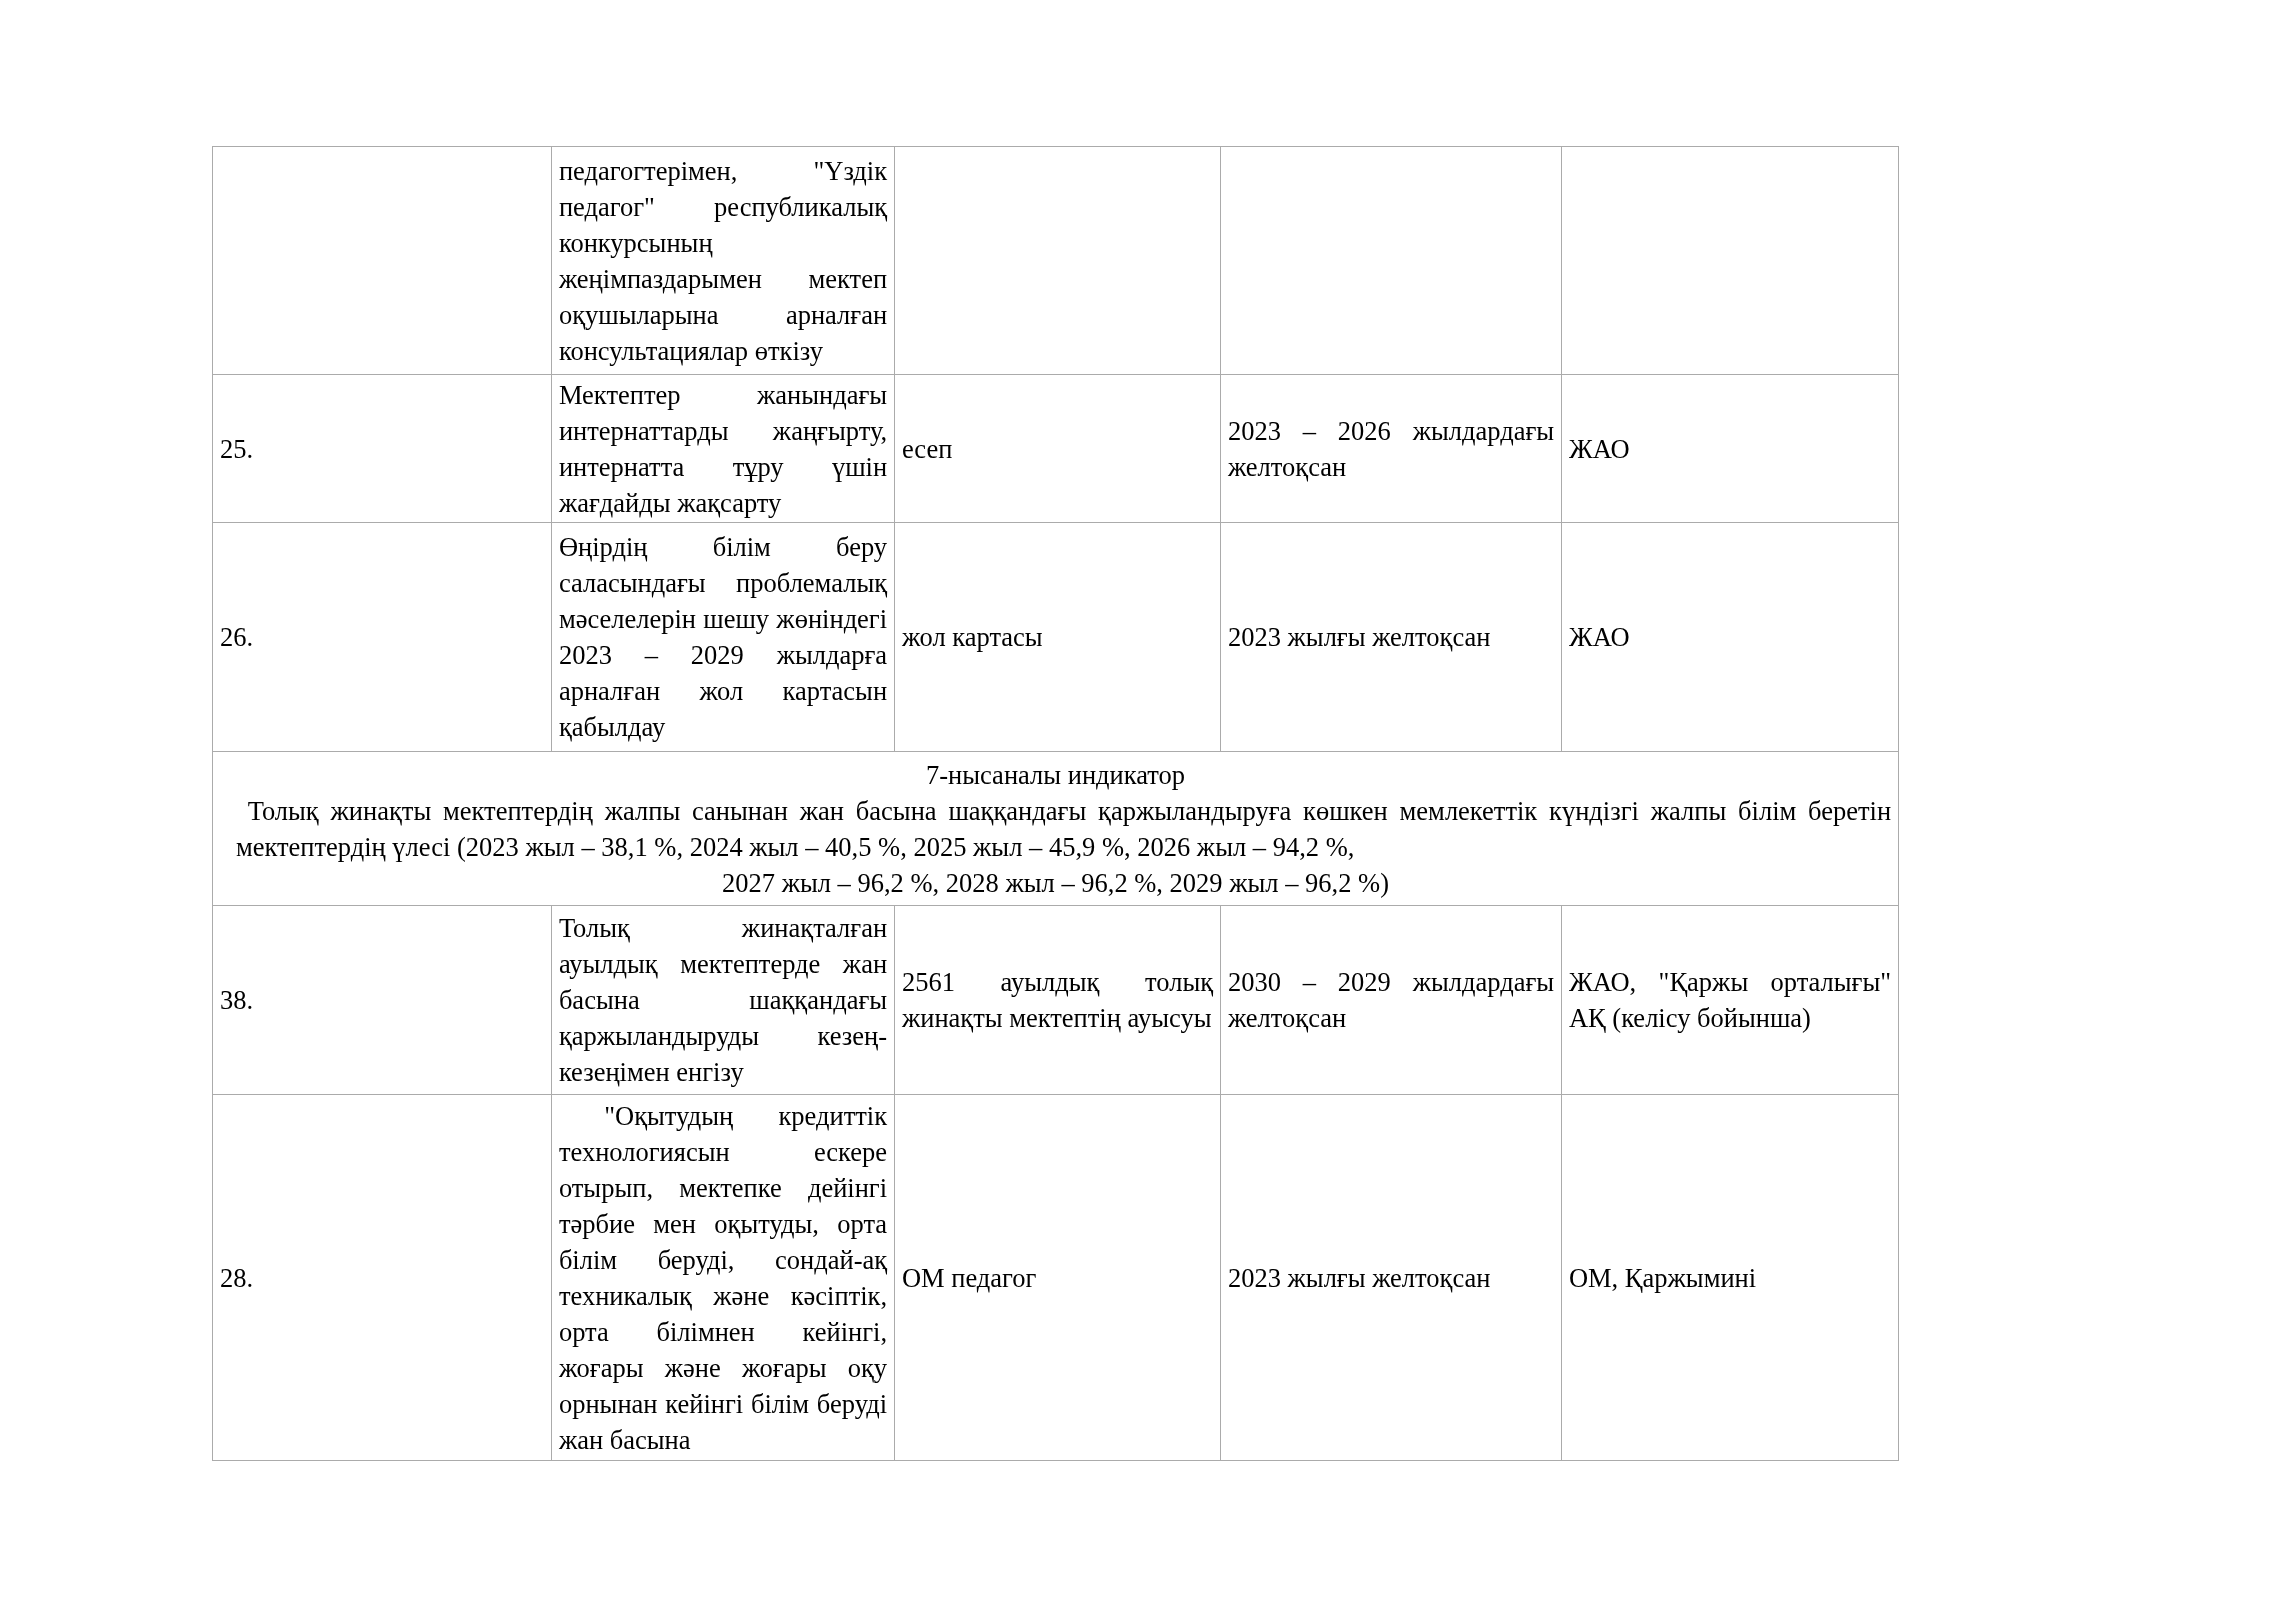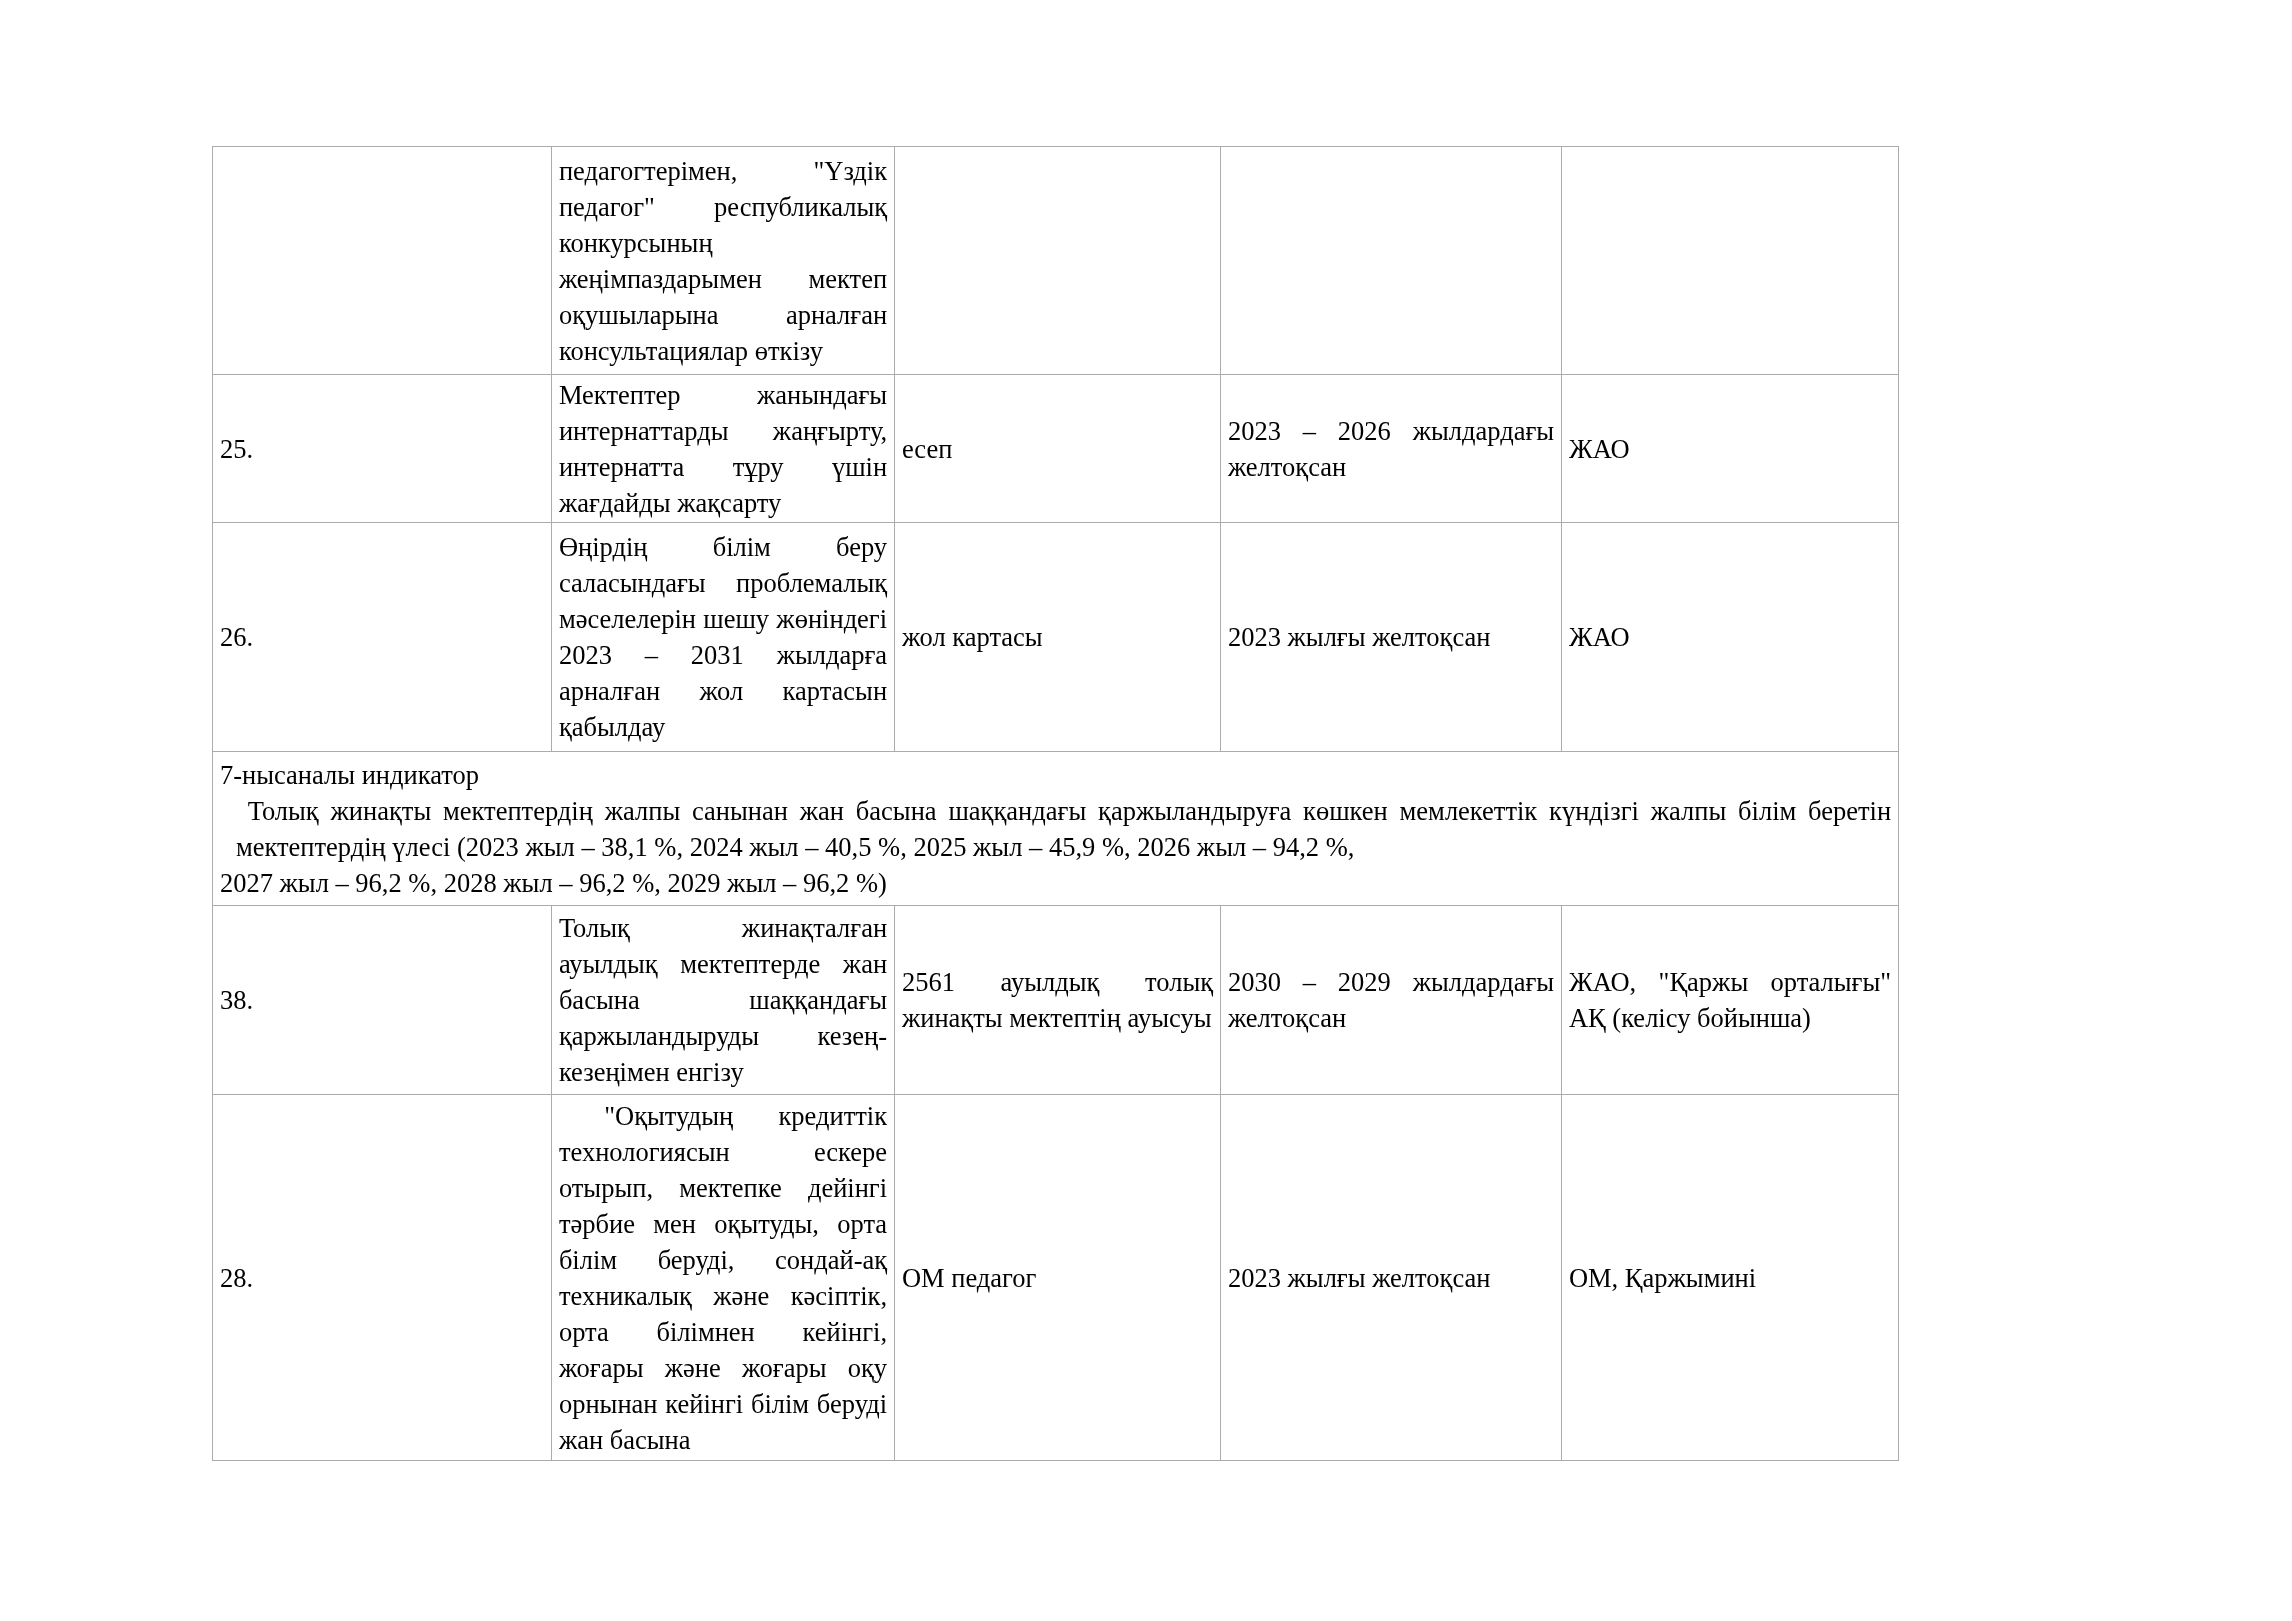--- a/index.html
+++ b/index.html
@@ -28,21 +28,21 @@
   table.doc-table td {
     border: 1px solid #ababab;
     padding: 0 6.9px;
     vertical-align: middle;
     text-align: justify;
     overflow: hidden;
     word-wrap: break-word;
   }
   td.num-cell { text-align: left; }
   .para { text-align: justify; margin-left: 16px; }
-  .para-left { text-align: left; }
+  .para-left { text-align: center; }
 </style>
 </head>
 <body>
 
 <div class="page">
   <table class="doc-table">
     <colgroup>
       <col style="width:339px">
       <col style="width:343px">
       <col style="width:326px">
@@ -62,21 +62,21 @@
     <tr style="height:148px">
       <td class="num-cell">25.</td>
       <td>Мектептер жанындағы интернаттарды жаңғырту, интернатта тұру үшін жағдайды жақсарту</td>
       <td>есеп</td>
       <td>2023 – 2026 жылдардағы желтоқсан</td>
       <td>ЖАО</td>
     </tr>
 
     <tr style="height:229px">
       <td class="num-cell">26.</td>
-      <td>Өңірдің білім беру саласындағы проблемалық мәселелерін шешу жөніндегі 2023 – 2031 жылдарға арналған жол картасын қабылдау</td>
+      <td>Өңірдің білім беру саласындағы проблемалық мәселелерін шешу жөніндегі 2023 – 2029 жылдарға арналған жол картасын қабылдау</td>
       <td>жол картасы</td>
       <td>2023 жылғы желтоқсан</td>
       <td>ЖАО</td>
     </tr>
 
     <tr style="height:154px">
       <td colspan="5" style="vertical-align:middle">
         <div class="para-left">7-нысаналы индикатор</div>
         <div class="para">&nbsp;Толық жинақты мектептердің жалпы санынан жан басына шаққандағы қаржыландыруға көшкен мемлекеттік күндізгі жалпы білім беретін мектептердің үлесі (2023 жыл – 38,1 %, 2024 жыл – 40,5 %, 2025 жыл – 45,9 %, 2026 жыл – 94,2 %,</div>
         <div class="para-left">2027 жыл – 96,2 %, 2028 жыл – 96,2 %, 2029 жыл – 96,2 %)</div>

